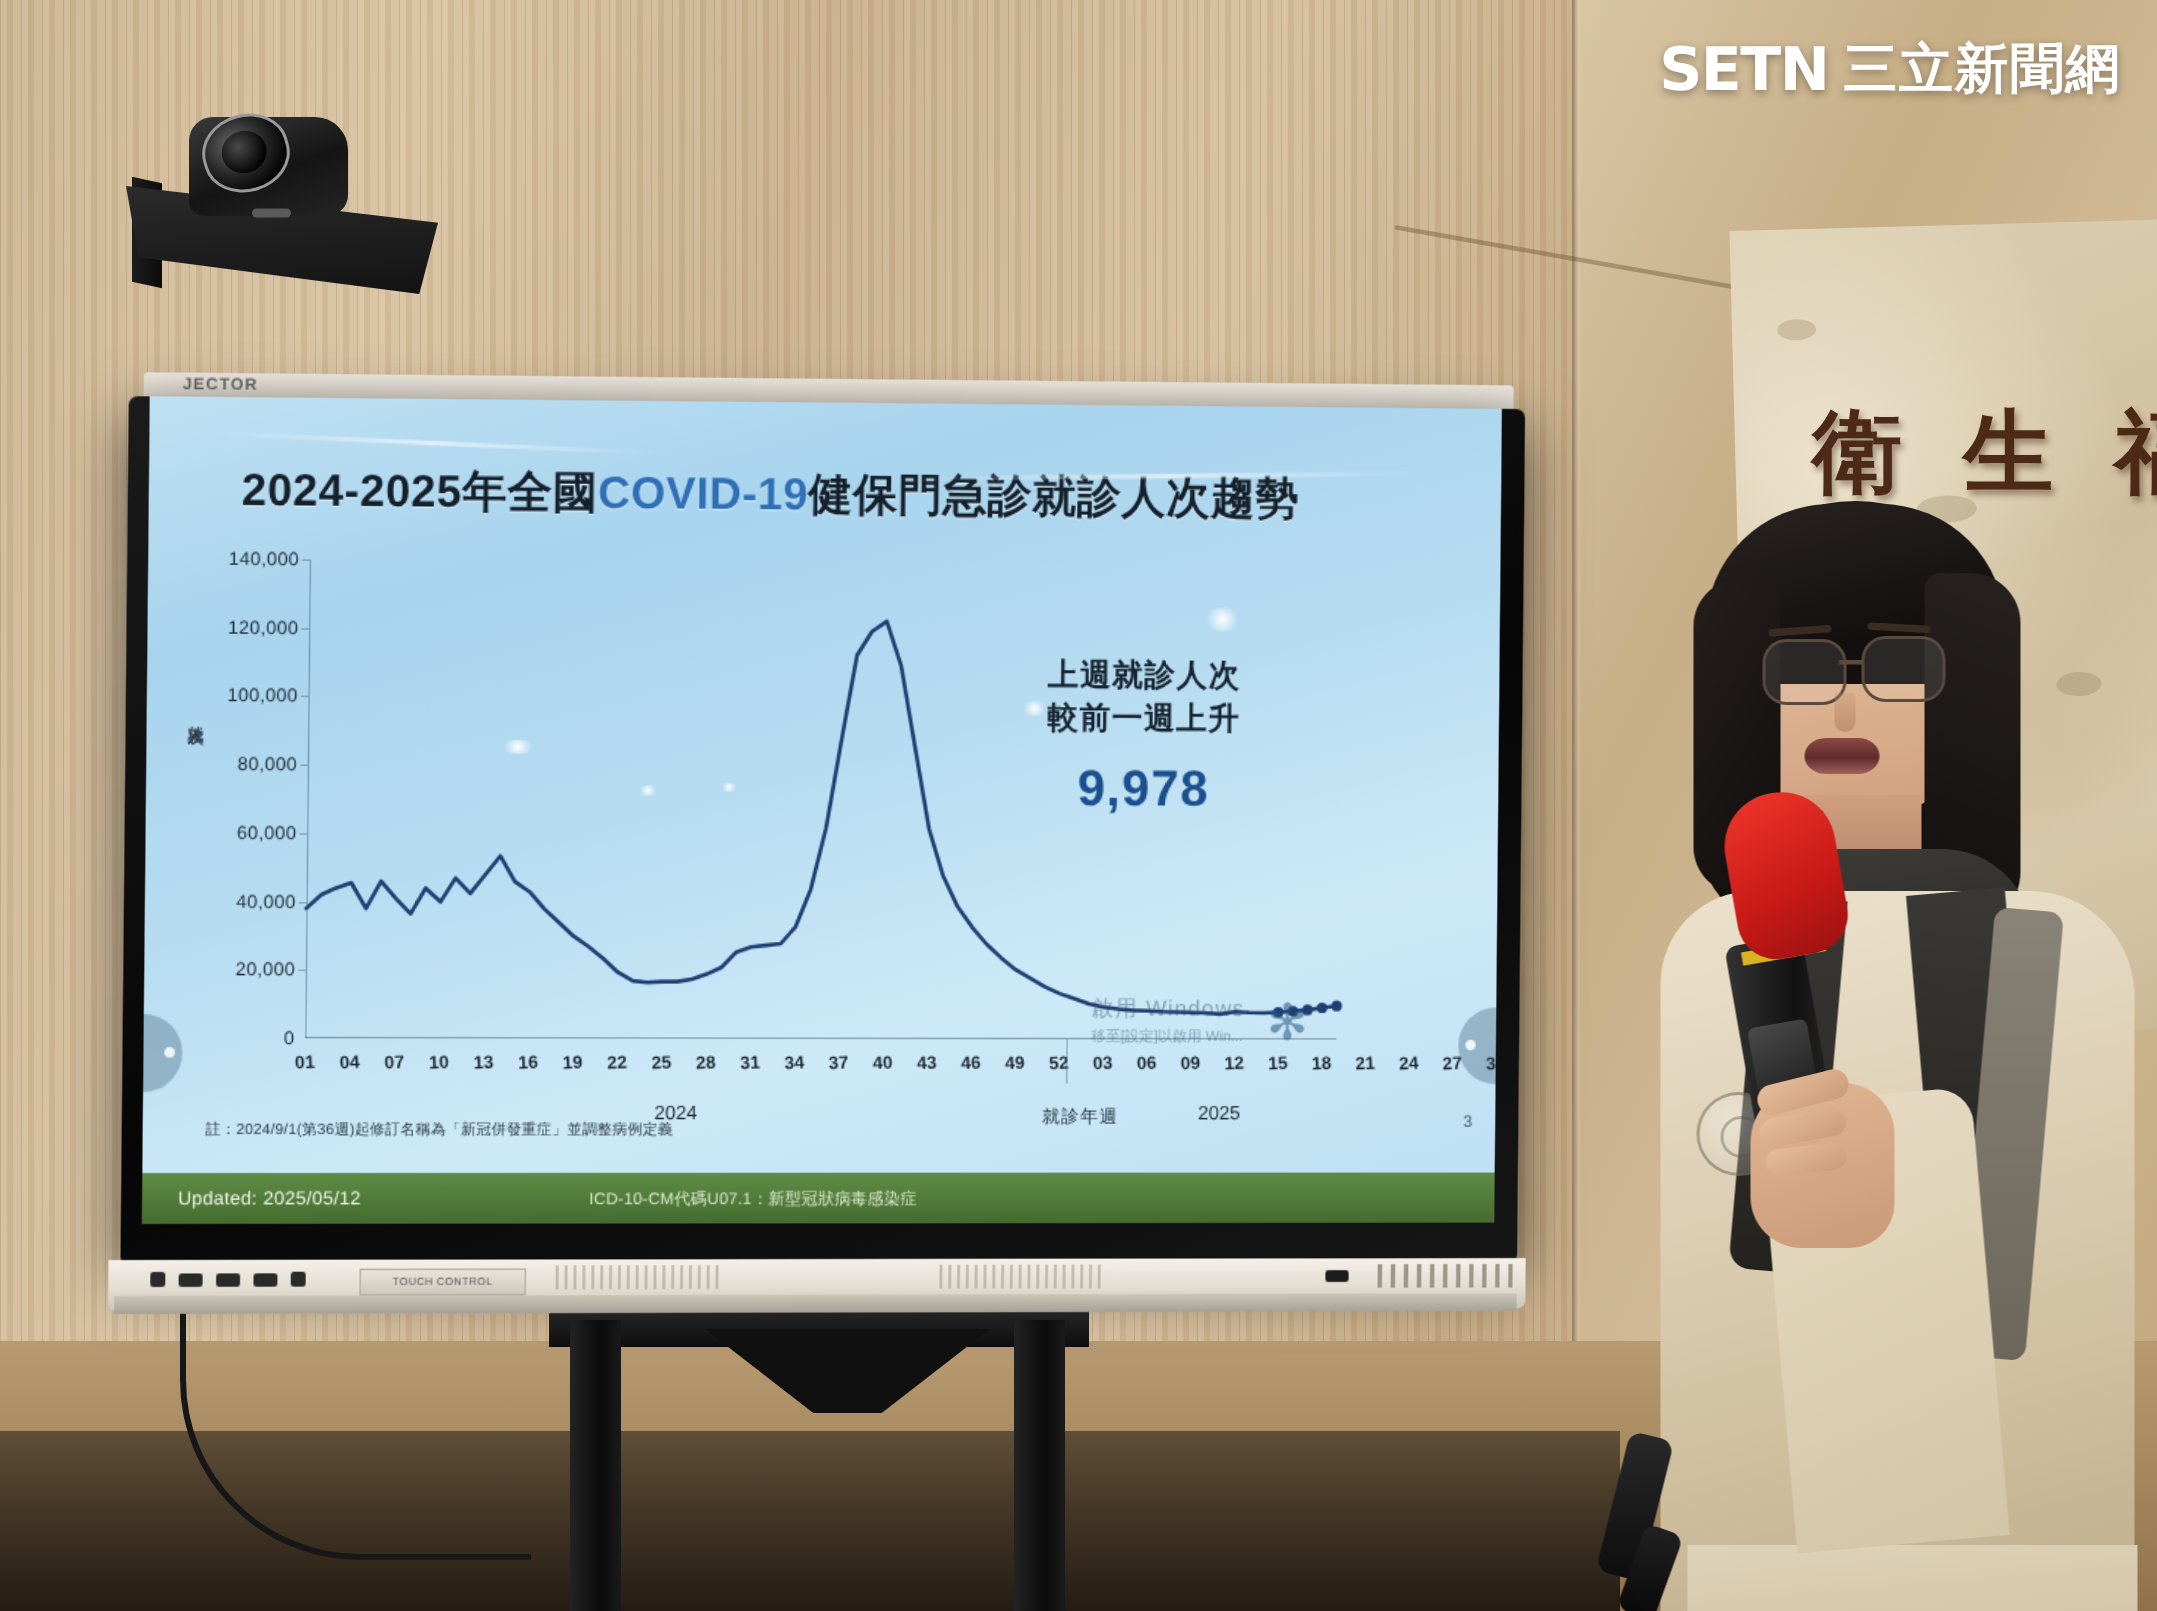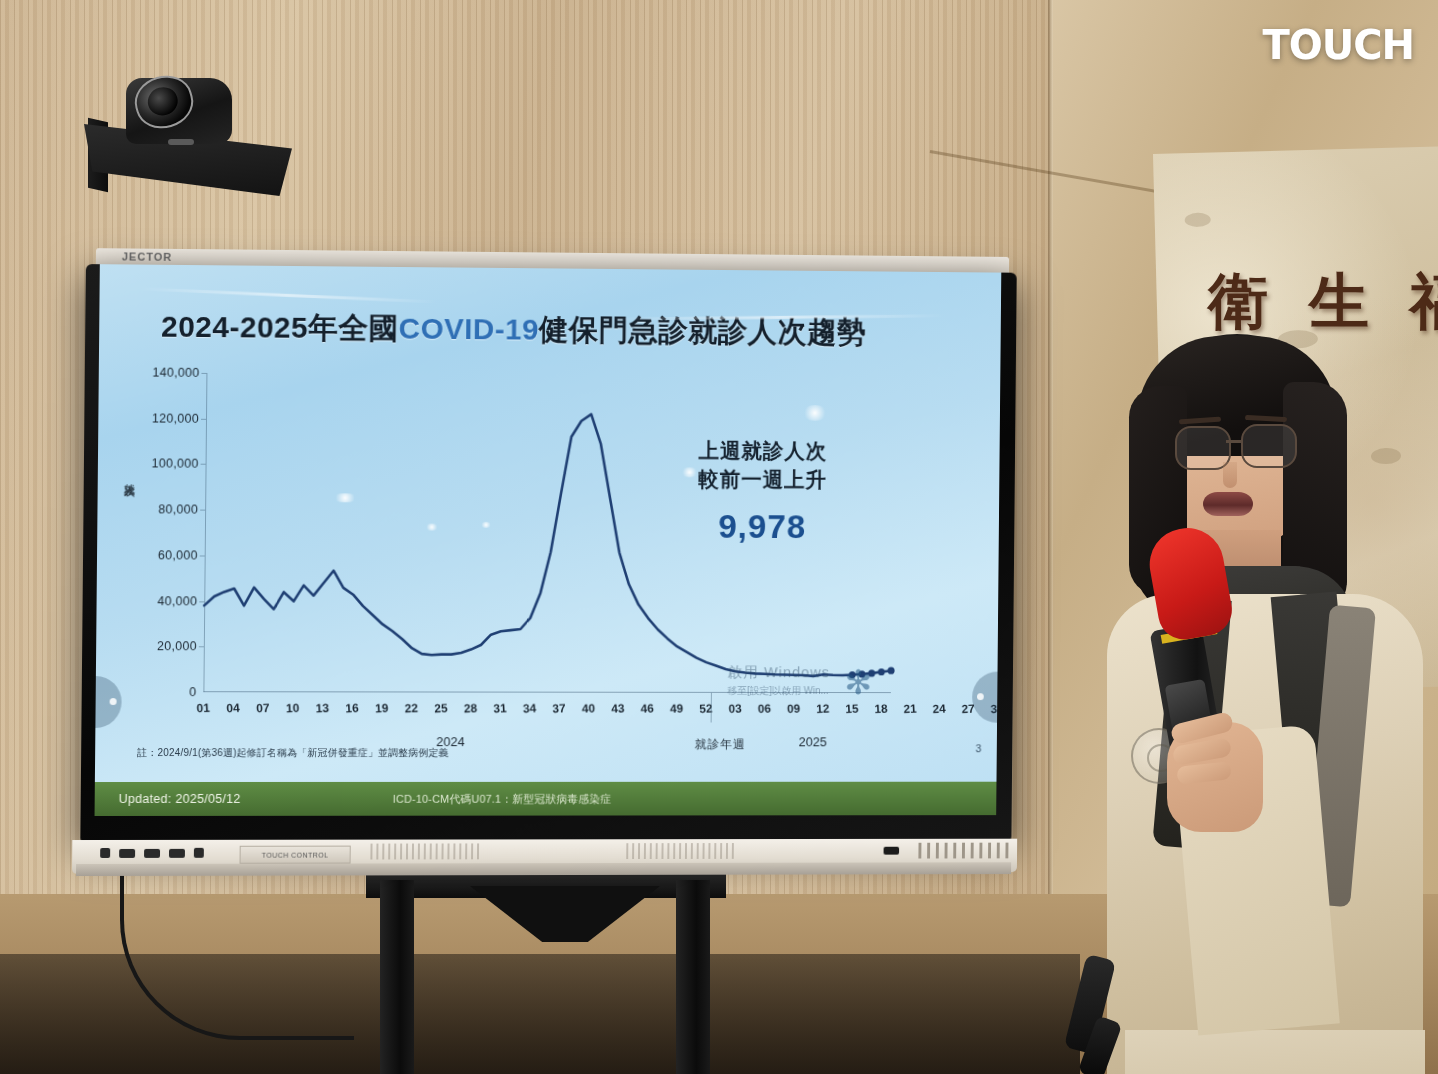--- a/index.html
+++ b/index.html
@@ -415,16 +415,17 @@
     <div class="mic-foam"></div>
     <div class="hand"></div>
     <div class="finger" style="left:126px;top:388px;width:62px;height:20px;transform:rotate(-14deg);"></div>
     <div class="finger" style="left:128px;top:412px;width:58px;height:19px;transform:rotate(-10deg);"></div>
     <div class="finger" style="left:132px;top:434px;width:54px;height:18px;transform:rotate(-6deg);"></div>
     <div class="remote"></div>
     <div class="remote2"></div>
   </div>
 
   <div class="setn">
-    <span class="setn-a">TOUCH</span>
+    <span class="setn-a">SETN</span>
+    <span class="setn-b">三立新聞網</span>
   </div>
 
 </div>
 
 </body></html>

